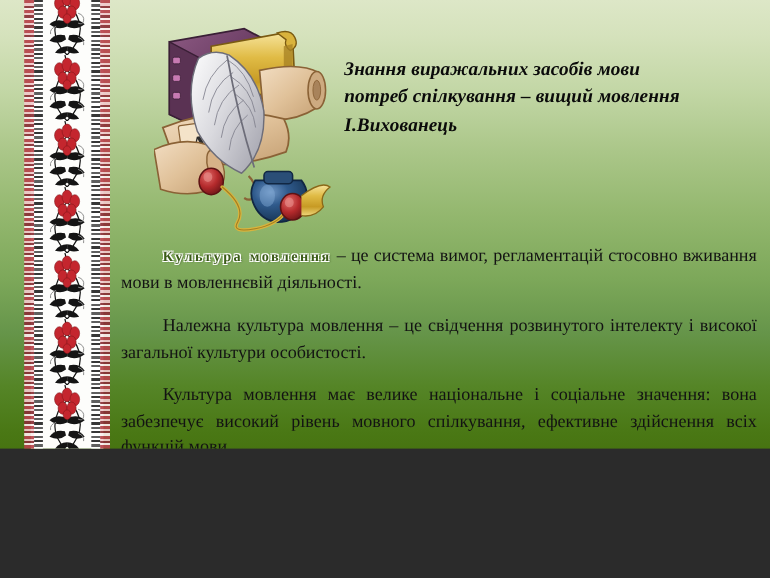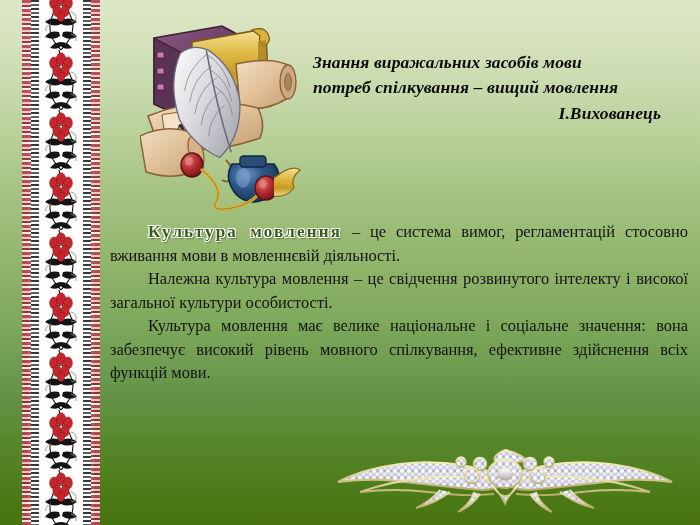--- a/index.html
+++ b/index.html
@@ -4,21 +4,21 @@
 <title>Культура мовлення</title>
 <style>
   html, body {
     margin: 0;
     padding: 0;
     background: #2b2b2b;
   }
   #slide {
     position: relative;
     width: 700px;
-    height: 525px;
+    height: 408px;
     overflow: hidden;
     font-family: "Liberation Serif", "DejaVu Serif", serif;
     background: linear-gradient(to bottom,
         #dde7c7 0%,
         #d5e2bc 8%,
         #c3d7a6 20%,
         #aac688 34%,
         #93b76e 48%,
         #7da85a 62%,
         #66954a 74%,
@@ -110,45 +110,44 @@
     font-size: 17.5px;
     line-height: 25px;
     font-weight: bold;
     font-style: italic;
     color: #0a0a0a;
     letter-spacing: .1px;
   }
   .quote .line { display: block; white-space: nowrap; }
   .quote .author {
     display: block;
-    text-align: right;
     padding-right: 12px;
     margin-top: 1px;
     white-space: nowrap;
   }
 
   
   .body-text {
     position: absolute;
     left: 110px;
     top: 220px;
     width: 578px;
     color: #131313;
     font-size: 16.4px;
     line-height: 23.5px;
   }
   .para {
     text-align: justify;
     text-indent: 38px;
     margin: 0 0 0 0;
   }
-  .para + .para { margin-top: 0px; }
+  .para + .para { margin-top: 16px; }
 
   .term {
-    font-size: 17px;
+    font-size: 13px;
     font-weight: bold;
     letter-spacing: 2.2px;
     color: #3b5c18;
     -webkit-text-stroke: 0.7px #ffffff;
     paint-order: stroke fill;
     text-shadow:
        1px 1px 0 #ffffff,
       -1px 1px 0 #ffffff,
        1px -1px 0 #ffffff,
       -1px -1px 0 #ffffff,

